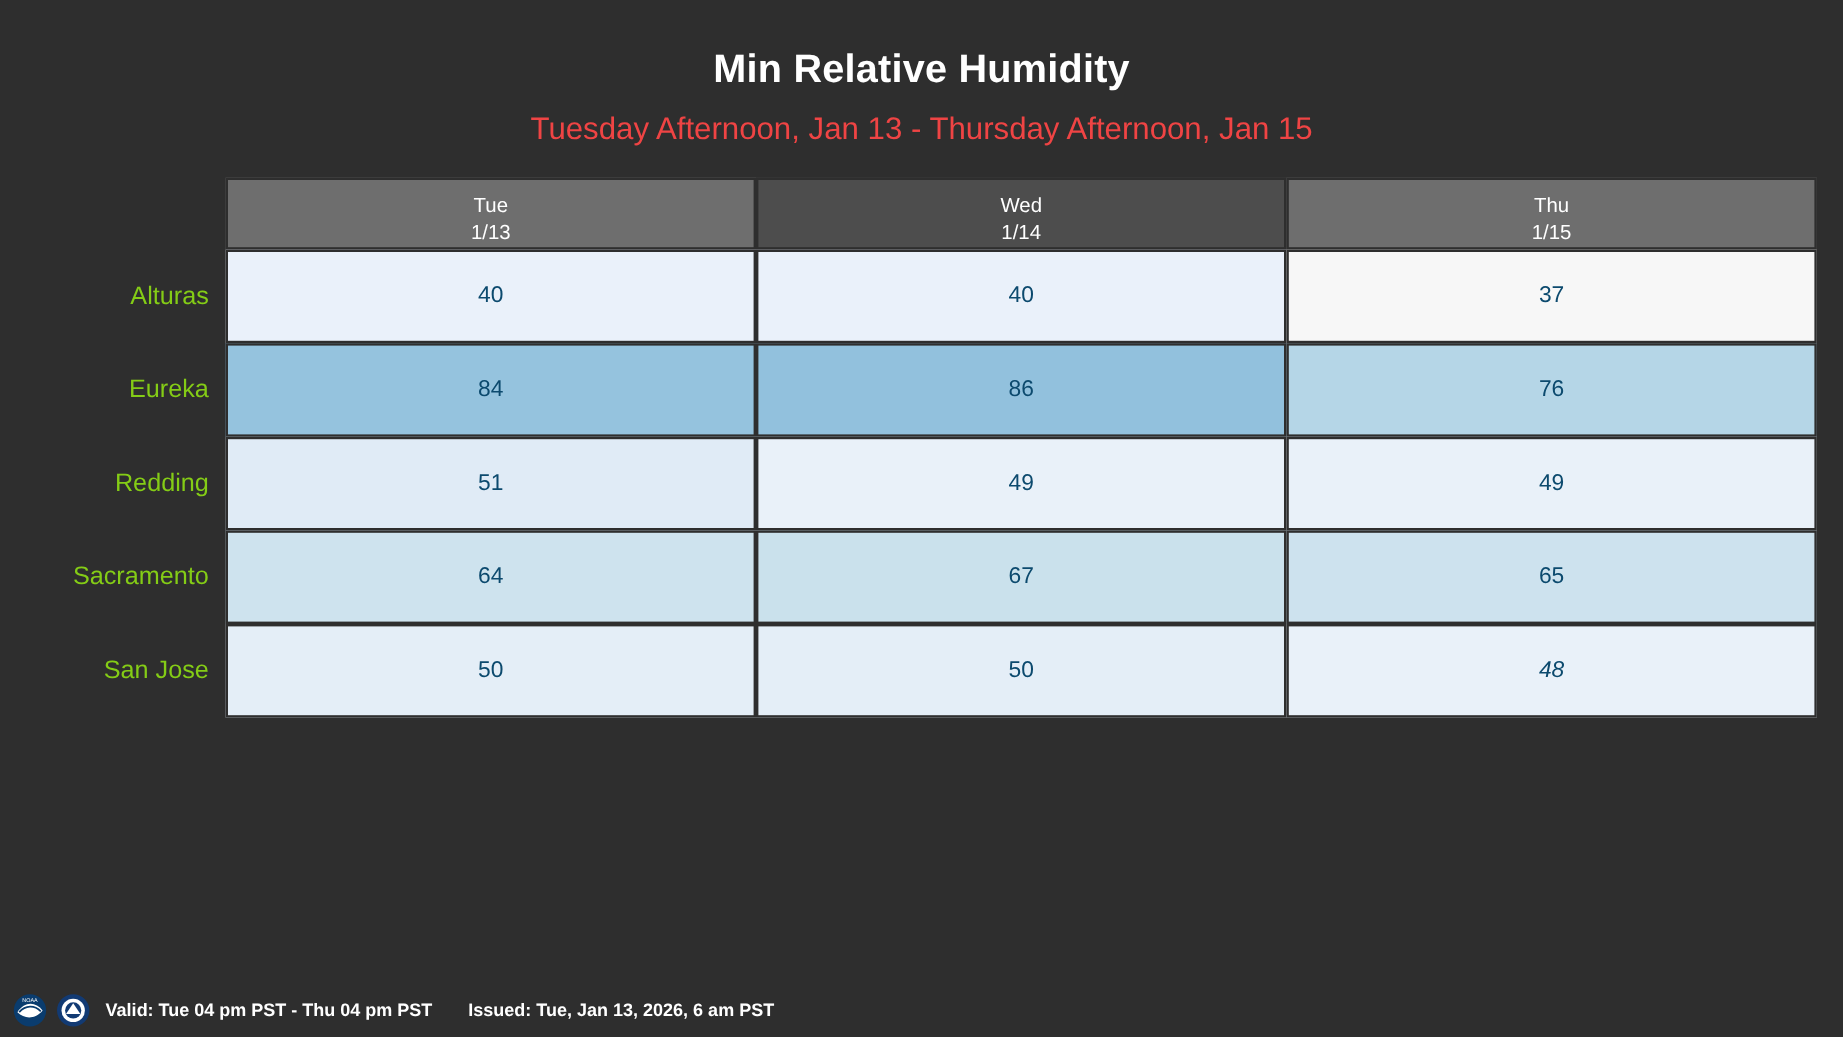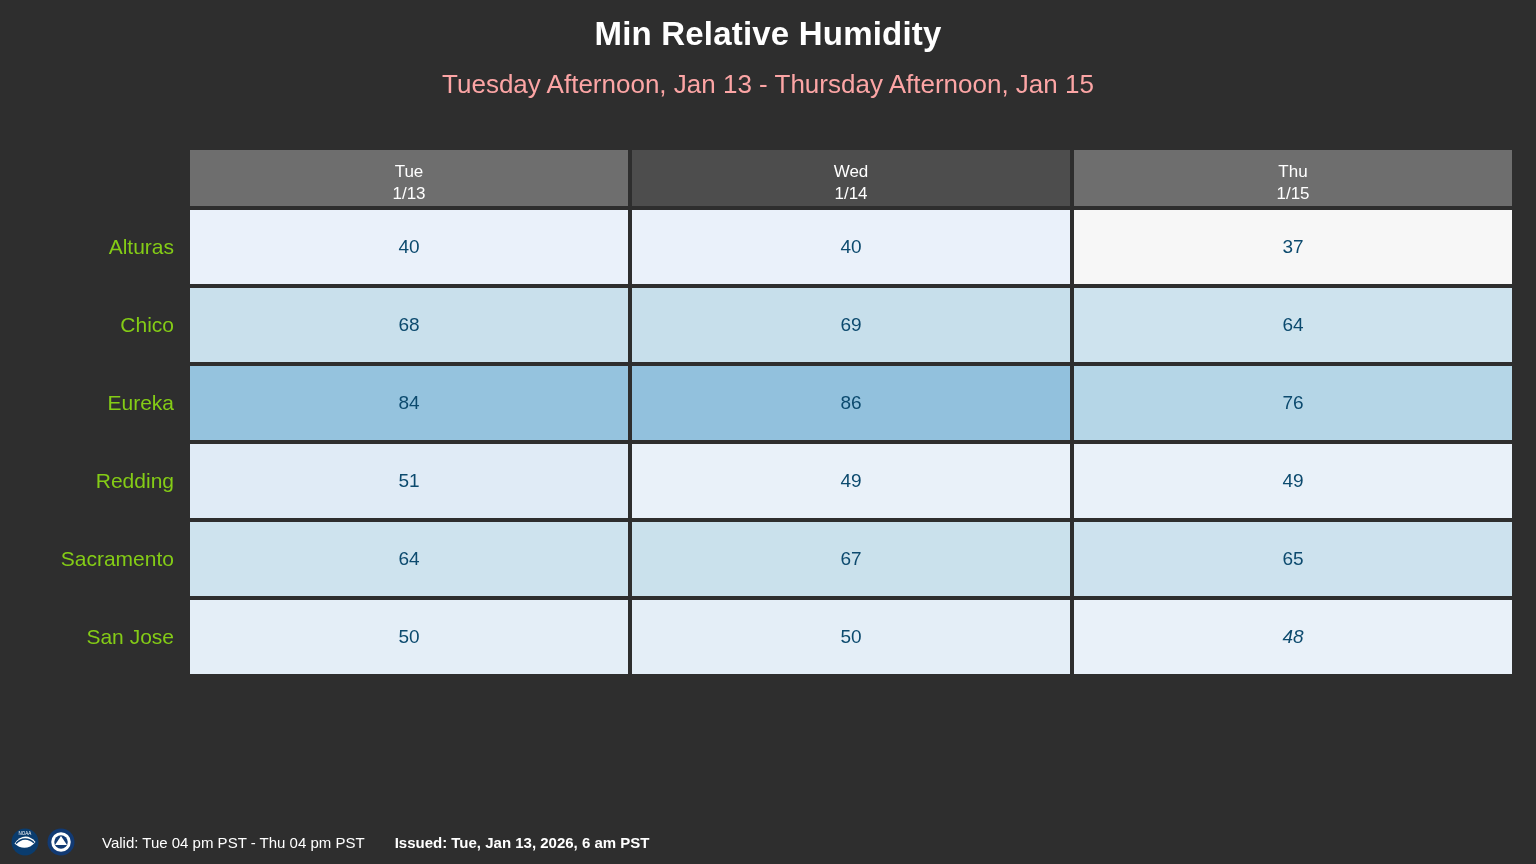--- a/index.html
+++ b/index.html
@@ -13,29 +13,29 @@
     font-family: "Liberation Sans", sans-serif;
     color: #ffffff;
     position: relative;
     overflow: hidden;
   }
   .title {
     text-align: center;
     font-size: 33px;
     font-weight: bold;
     letter-spacing: 0.2px;
-    margin-top: 15px;
+    margin-top: 38px;
     color: #ffffff;
   }
   .subtitle {
     text-align: center;
     font-size: 26px;
     font-weight: normal;
     margin-top: 16px;
-    color: #fca5a5;
+    color: #ef4444;
   }
   .table-wrap {
     position: absolute;
     left: 0;
     top: 148px;
     width: 1536px;
   }
   table.grid {
     border-collapse: separate;
     border-spacing: 0;
@@ -91,21 +91,21 @@
     box-sizing: border-box;
     font-size: 15px;
     color: #ffffff;
   }
   .logo {
     width: 30px;
     height: 30px;
     margin-right: 6px;
     flex: 0 0 auto;
   }
-  .footer .valid { margin-left: 20px; font-weight: normal; }
+  .footer .valid { margin-left: 6px; font-weight: bold; }
   .footer .issued { margin-left: 30px; font-weight: bold; }
 </style>
 </head>
 <body>
 
 <div class="title">Min Relative Humidity</div>
 <div class="subtitle">Tuesday Afternoon, Jan 13 - Thursday Afternoon, Jan 15</div>
 
 <div class="table-wrap">
   <table class="grid">
@@ -131,26 +131,20 @@
           <span class="d2">1/15</span>
         </th>
       </tr>
     </thead>
     <tbody>
       <tr>
         <td class="rowlabel">Alturas</td>
         <td class="cell" style="background: rgb(234, 241, 250);">40</td>
         <td class="cell" style="background: rgb(234, 241, 250);">40</td>
         <td class="cell" style="background: rgb(247, 247, 247);">37</td>
-      </tr>
-      <tr>
-        <td class="rowlabel">Chico</td>
-        <td class="cell" style="background: rgb(201, 224, 236);">68</td>
-        <td class="cell" style="background: rgb(199, 223, 235);">69</td>
-        <td class="cell" style="background: rgb(206, 227, 238);">64</td>
       </tr>
       <tr>
         <td class="rowlabel">Eureka</td>
         <td class="cell" style="background: rgb(149, 195, 222);">84</td>
         <td class="cell" style="background: rgb(146, 193, 221);">86</td>
         <td class="cell" style="background: rgb(181, 214, 231);">76</td>
       </tr>
       <tr>
         <td class="rowlabel">Redding</td>
         <td class="cell" style="background: rgb(224, 235, 246);">51</td>

